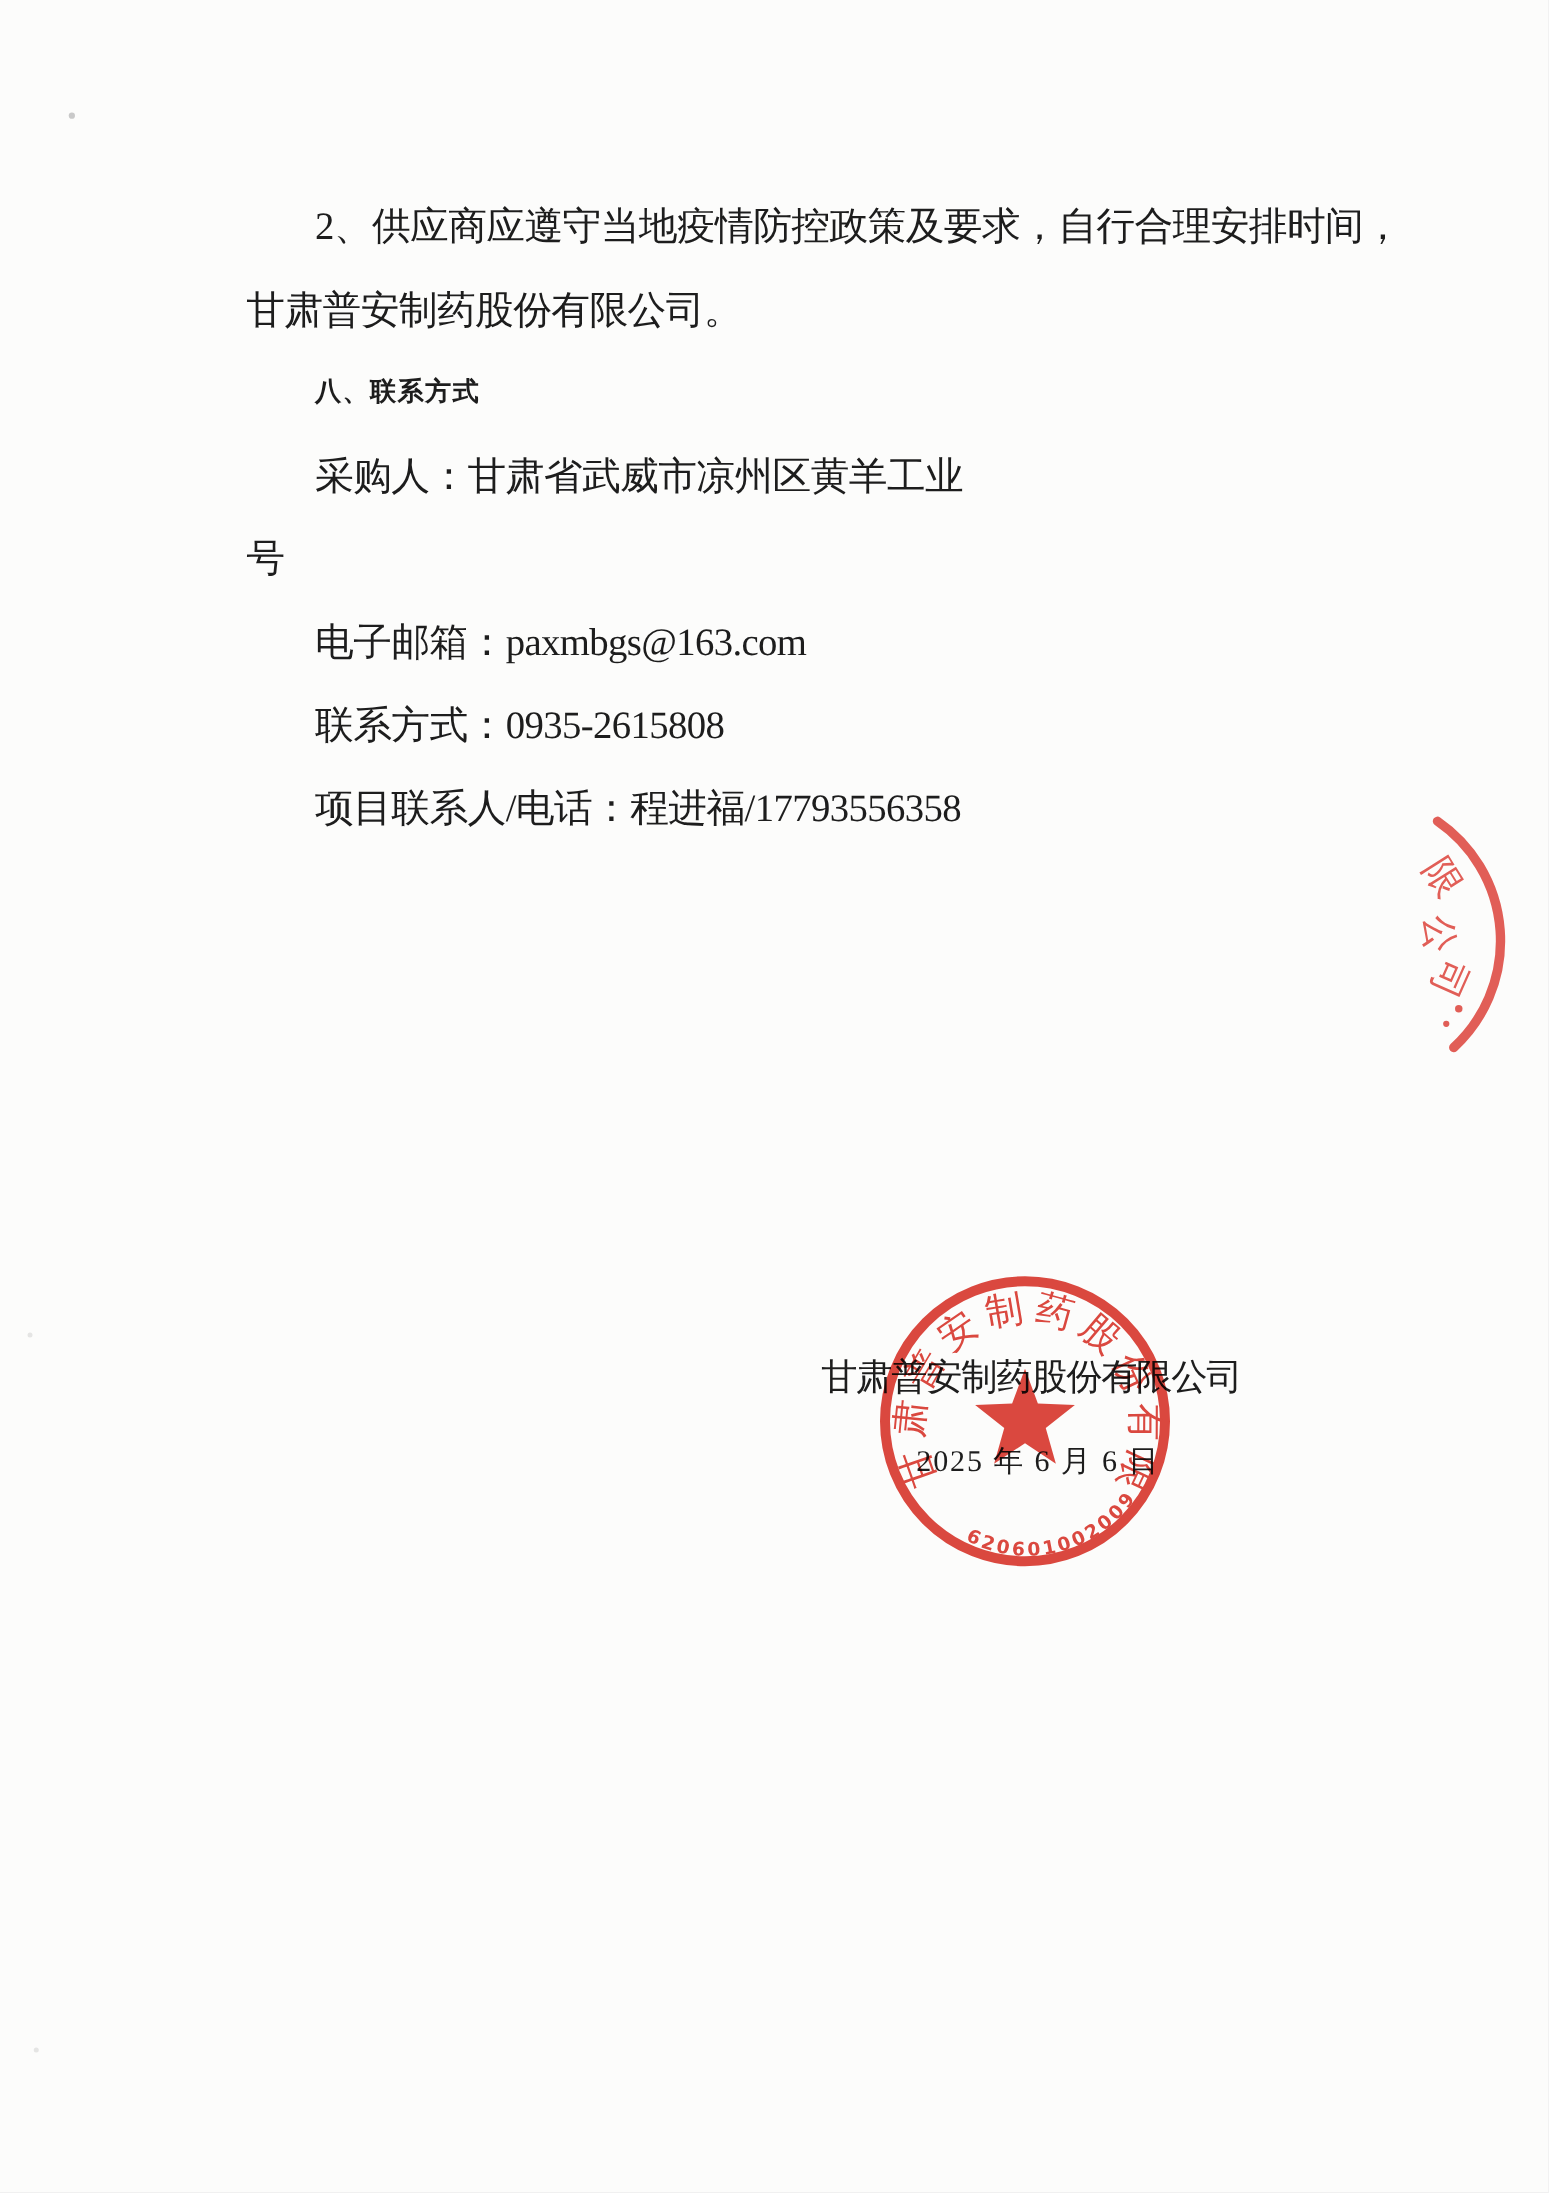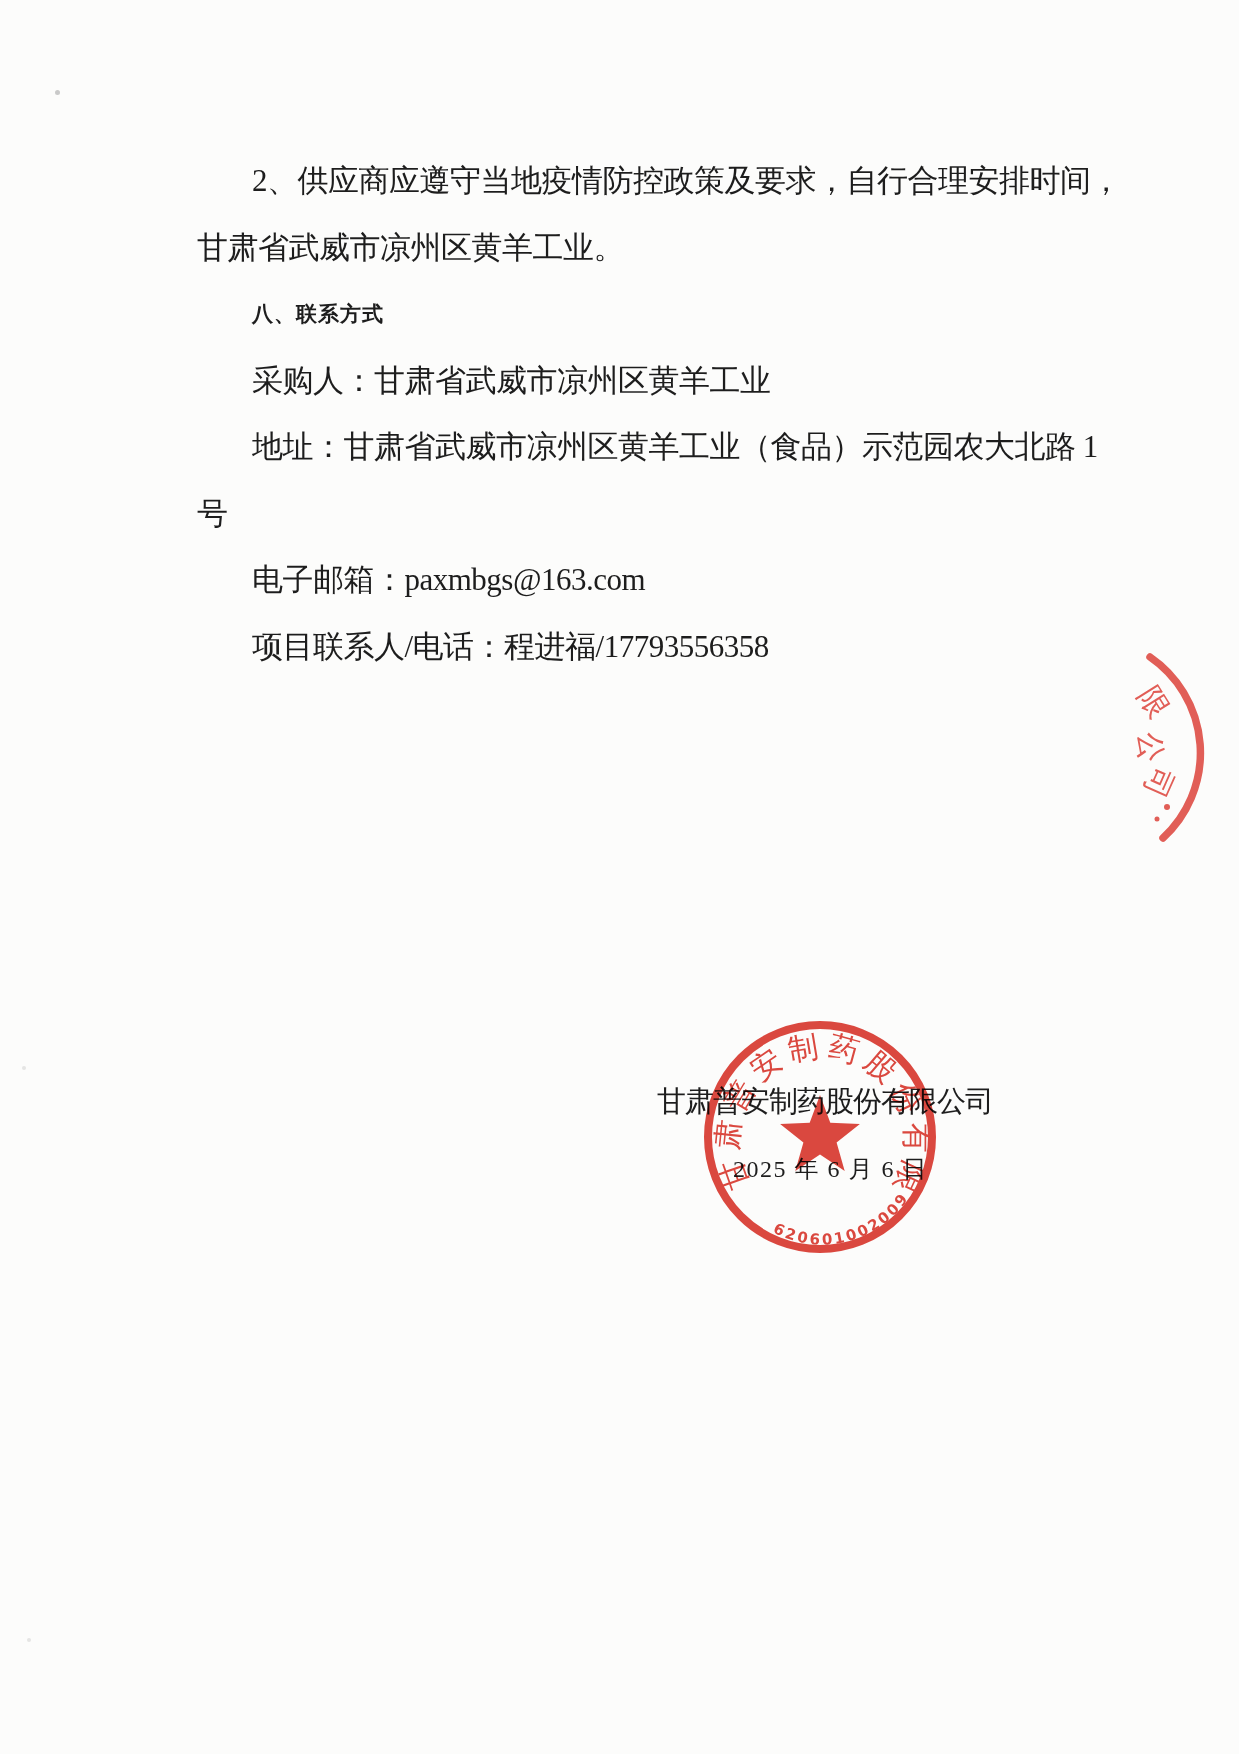--- a/index.html
+++ b/index.html
@@ -46,26 +46,26 @@
   .speck.s2{left:22px;top:1066px;width:4px;height:4px;opacity:.2;}
   .speck.s3{left:27px;top:1638px;width:4px;height:4px;opacity:.2;}
 </style>
 </head>
 <body>
 
 <div class="page">
 
   <div class="doc-lines" id="doc-lines">
       <div class="line indent">2、供应商应遵守当地疫情防控政策及要求，自行合理安排时间，</div>
-      <div class="line">甘肃省武威市凉州区黄羊工业。</div>
+      <div class="line">甘肃普安制药股份有限公司。</div>
       <div class="line indent bold">八、联系方式</div>
       <div class="line indent">采购人：甘肃省武威市凉州区黄羊工业</div>
-      <div class="line indent">地址：甘肃省武威市凉州区黄羊工业（食品）示范园农大北路 1</div>
       <div class="line">号</div>
       <div class="line indent">电子邮箱：paxmbgs@163.com</div>
+      <div class="line indent">联系方式：0935-2615808</div>
       <div class="line indent">项目联系人/电话：程进福/17793556358</div>
     </div>
 
   <div class="sig-company">甘肃普安制药股份有限公司</div>
   <div class="sig-date">2025 年 6 月 6 日</div>
 
   <svg class="stamps" width="1239" height="1754" viewBox="0 0 1239 1754">
     <defs>
       <path id="ringPath" d="M 751.6 1186.4 A 84 84 0 1 1 892.4 1186.4" fill="none"></path>
       <path id="serialPath" d="M 769 1230 A 104 104 0 0 0 912 1193" fill="none"></path>

